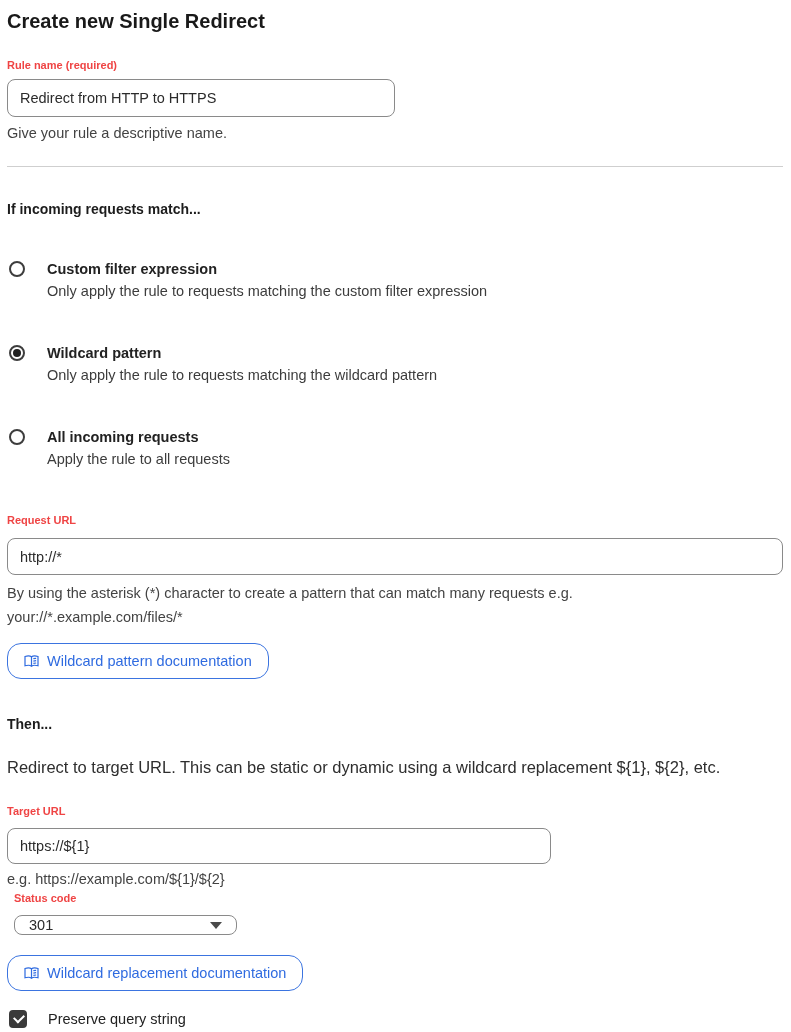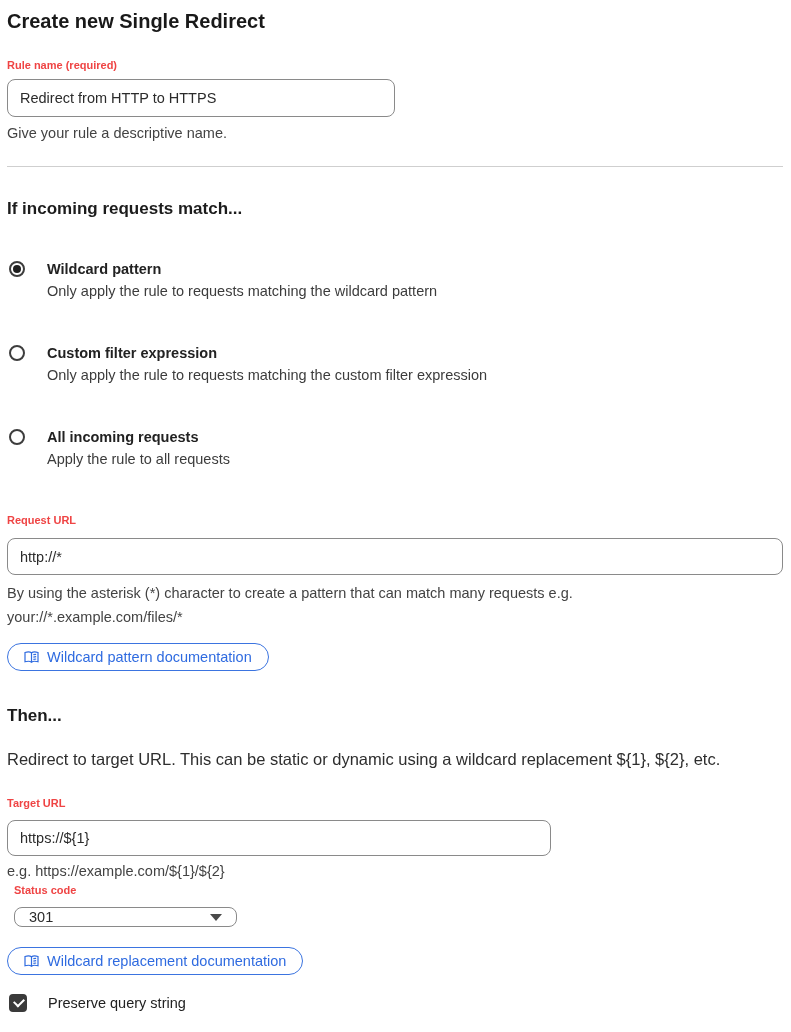--- a/index.html
+++ b/index.html
@@ -49,21 +49,21 @@
   .rule-name-block .text-input { margin-top: 4px; width: 388px; }
   .rule-name-block .help-text { margin-top: 7px; }
 
   .divider {
     border: none;
     border-top: 1px solid #cfcfcf;
     margin-top: 24px;
   }
 
   .section-heading {
-    font-size: 17px;
+    font-size: 14px;
     font-weight: 700;
     line-height: 22px;
     color: #1c1c1c;
     margin-top: 31px;
   }
 
   .radio-group { margin-top: 39px; }
   .radio-option {
     display: flex;
     align-items: flex-start;
@@ -106,21 +106,21 @@
 
   .request-url-block { margin-top: 41px; }
   .request-url-block .text-input { margin-top: 8px; width: 776px; height: 37px; }
   .request-url-block .help-text { margin-top: 6px; line-height: 24px; width: 780px; }
 
   .docs-button {
     display: inline-flex;
     align-items: center;
     gap: 8px;
     margin-top: 14px;
-    height: 28px;
+    height: 36px;
     padding: 0 16px;
     border: 1px solid #3b74e0;
     border-radius: 14px;
     background: #ffffff;
     color: #2f6be0;
     font-family: "Liberation Sans", "DejaVu Sans", sans-serif;
     font-size: 14.5px;
     cursor: pointer;
     white-space: nowrap;
   }
@@ -239,32 +239,32 @@
   <div class="help-text">Give your rule a descriptive name.</div>
 </div>
 
 <hr class="divider">
 
 <h2 class="section-heading">If incoming requests match...</h2>
 
 <div class="radio-group">
 
   <div class="radio-option">
+    <span class="radio-circle"></span>
+    <span class="radio-texts">
+      <div class="radio-label">Custom filter expression</div>
+      <div class="radio-desc">Only apply the rule to requests matching the custom filter expression</div>
+    </span>
+  </div>
+
+  <div class="radio-option">
     <span class="radio-circle checked"></span>
     <span class="radio-texts">
       <div class="radio-label">Wildcard pattern</div>
       <div class="radio-desc">Only apply the rule to requests matching the wildcard pattern</div>
-    </span>
-  </div>
-
-  <div class="radio-option">
-    <span class="radio-circle"></span>
-    <span class="radio-texts">
-      <div class="radio-label">Custom filter expression</div>
-      <div class="radio-desc">Only apply the rule to requests matching the custom filter expression</div>
     </span>
   </div>
 
   <div class="radio-option">
     <span class="radio-circle"></span>
     <span class="radio-texts">
       <div class="radio-label">All incoming requests</div>
       <div class="radio-desc">Apply the rule to all requests</div>
     </span>
   </div>

